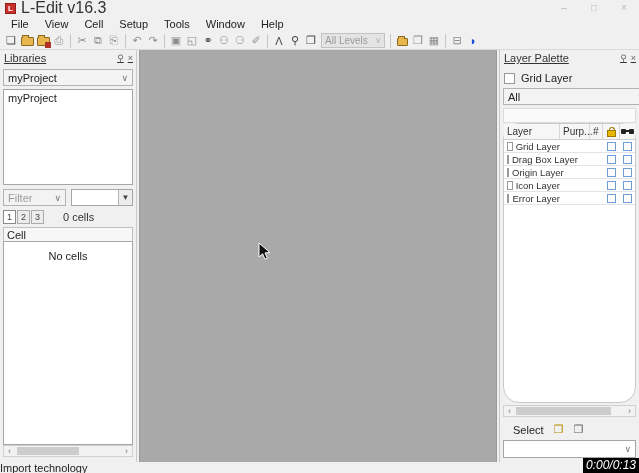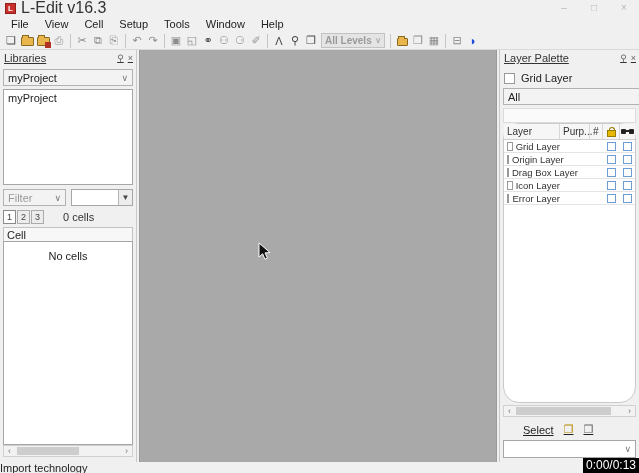--- a/index.html
+++ b/index.html
@@ -26,21 +26,21 @@
          font-size:11px; color:#8d8d8d; }
   .tbi.en { color:#4a4a4a; }
   .tbi.blue { color:#1f4fd8; font-size:12px; }
   .tsep { width:1px; height:14px; background:#c6c6c6; margin:0 3px; }
   .folder { width:13px; height:9px; background:#e8b64c; border:1px solid #8a6a1f; border-radius:1px; position:relative; margin-top:2px; }
   .folder::before { content:""; position:absolute; top:-3px; left:0; width:5px; height:2px; background:#e8b64c;
                     border:1px solid #8a6a1f; border-bottom:none; }
   .folder.red::after { content:""; position:absolute; right:-2px; bottom:-3px; width:6px; height:6px; background:#b03226; }
   .folder.small { width:11px; height:8px; }
   .levels { width:64px; height:15px; background:#e4e4e4; border:1px solid #c2c2c2; color:#9a9a9a; font-size:10px;
-            display:flex; align-items:center; padding:0 3px; margin:0 2px;font-weight:bold; }
+            display:flex; align-items:center; padding:0 3px; margin:0 2px; }
   .levels .chev { margin-left:auto; color:#b0b0b0; font-size:8px; }
 
   
   .phdr { height:16px; display:flex; align-items:center; font-size:11px; color:#333;text-decoration:underline; }
   .phdr .tools { margin-left:auto; display:flex; gap:4px; padding-right:3px; color:#666; }
   .phdr .tools span { font-size:9px; }
   .combo { background:#f3f3f3; border:1px solid #b3b3b3; display:flex; align-items:center; padding:0 4px; font-size:11px; color:#222; }
   .combo .chev { margin-left:auto; color:#777; font-size:9px; }
   .whitebox { background:#fff; border:1px solid #a6a6a6; }
 
@@ -62,21 +62,21 @@
   .rowlabel { font-size:9.5px; color:#333; margin-left:3px; white-space:nowrap; }
   .lock { width:9px; height:7px; background:#e6b800; border:1px solid #9a7b00; position:relative; margin-top:3px; }
   .lock::before { content:""; position:absolute; top:-4px; left:1px; width:4px; height:3px; border:1px solid #9a7b00;
                   border-bottom:none; border-radius:3px 3px 0 0; }
 
   .tab { width:13px; height:14px; border:1px solid #ababab; background:#ececec; display:inline-flex; align-items:center;
          justify-content:center; font-size:9px; color:#444; margin-right:1px; }
   .tab.active { background:#fff; border-color:#8a8a8a; }
 
   .timer { position:absolute; right:0; bottom:0; background:#000; color:#fff; font-size:12px; padding:0 3px; height:15px;
-           line-height:15px; }
+           line-height:15px;font-style:italic; }
   .canvas { background:#a9a9a9; border-left:1px solid #9a9a9a; border-right:1px solid #9a9a9a; }
 </style>
 </head>
 <body>
 
 <div class="abs titlebar">
   <div class="logo">L</div>
   <span class="wintitle">L-Edit v16.3</span>
   <div class="winctrls">
     <span>–</span>
@@ -231,35 +231,35 @@
       <span class="c cw3">
           <span class="cb blue"></span>
         </span>
       <span class="c cw4">
           <span class="cb blue"></span>
         </span>
     </div>
     <div class="lt-row">
       <span class="c cw0">
           <span class="cb"></span>
+          <span class="rowlabel">Drag Box Layer</span>
+        </span>
+      <span class="c cw1"></span>
+        <span class="c cw2"></span>
+      <span class="c cw3">
+          <span class="cb blue"></span>
+        </span>
+      <span class="c cw4">
+          <span class="cb blue"></span>
+        </span>
+    </div>
+    <div class="lt-row">
+      <span class="c cw0">
+          <span class="cb"></span>
           <span class="rowlabel">Origin Layer</span>
-        </span>
-      <span class="c cw1"></span>
-        <span class="c cw2"></span>
-      <span class="c cw3">
-          <span class="cb blue"></span>
-        </span>
-      <span class="c cw4">
-          <span class="cb blue"></span>
-        </span>
-    </div>
-    <div class="lt-row">
-      <span class="c cw0">
-          <span class="cb"></span>
-          <span class="rowlabel">Drag Box Layer</span>
         </span>
       <span class="c cw1"></span>
         <span class="c cw2"></span>
       <span class="c cw3">
           <span class="cb blue"></span>
         </span>
       <span class="c cw4">
           <span class="cb blue"></span>
         </span>
     </div>
@@ -292,21 +292,21 @@
         </span>
     </div>
   </div>
   <div class="abs hscroll" style="left:3px; top:355px; width:133px; height:12px;">
     <span class="arr">‹</span>
     <span class="track">
         <span class="thumb" style="left:1px; width:95px;"></span>
       </span>
     <span class="arr">›</span>
   </div>
-  <div class="abs" style="left:23px; top:373px; display:flex; align-items:center; gap:10px;text-decoration:underline;">
+  <div class="abs" style="left:13px; top:373px; display:flex; align-items:center; gap:10px;">
     <span>Select</span>
     <span style="color:#b58900; font-size:11px;">❐</span>
     <span style="color:#666; font-size:11px;">❒</span>
   </div>
   <div class="abs whitebox" style="left:3px; top:390px; width:133px; height:18px; display:flex; align-items:center; padding:0 4px;">
     <span></span>
     <span style="margin-left:auto; color:#777; font-size:9px;">∨</span>
   </div>
 </div>
 

